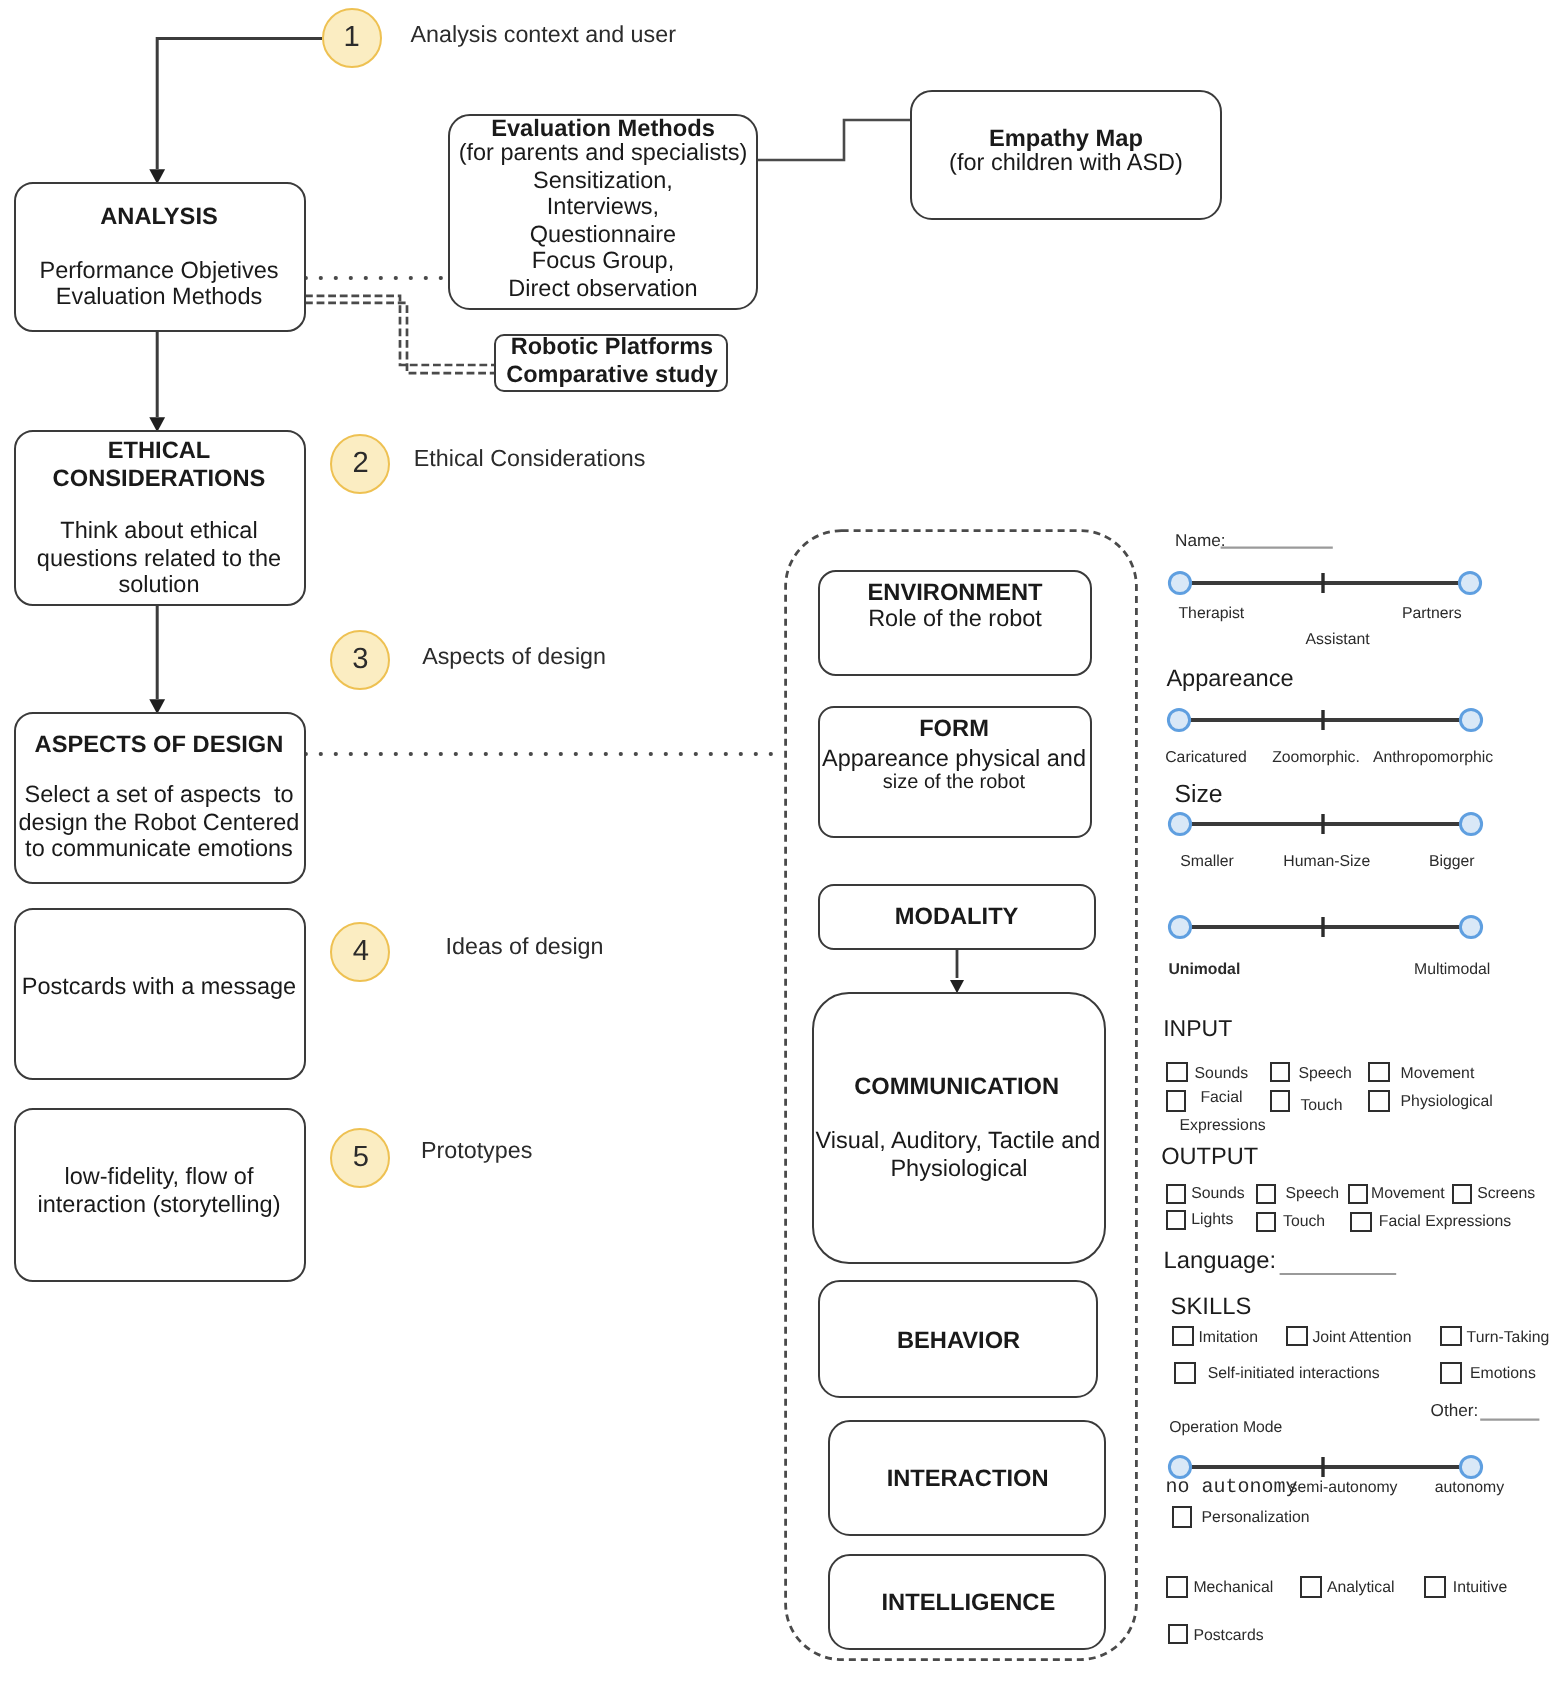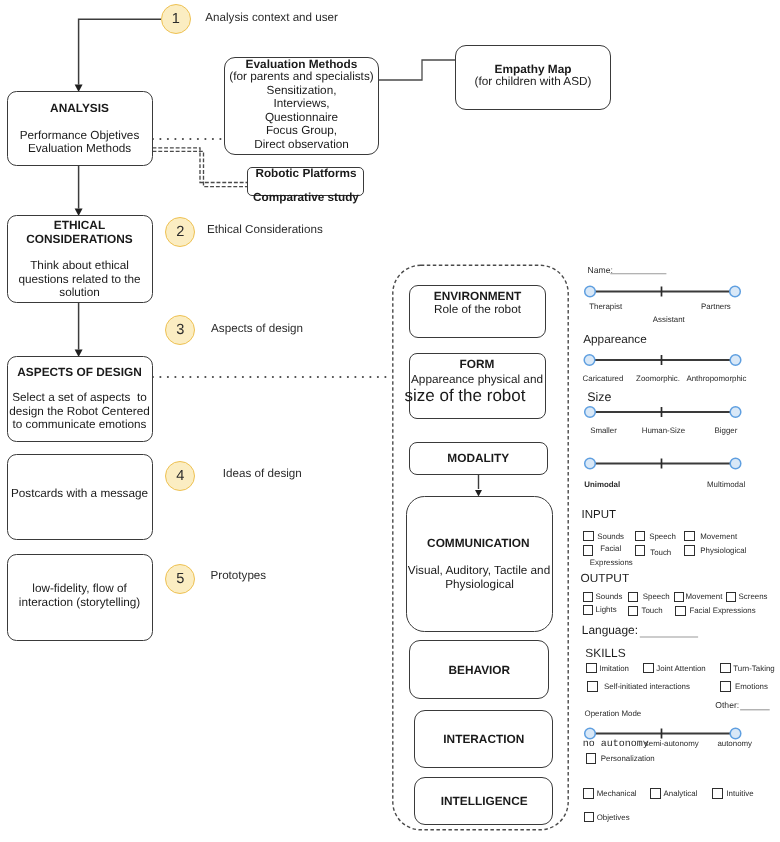--- a/index.html
+++ b/index.html
@@ -96,26 +96,26 @@
 <div class="txt ctr" style="left:301.5px;top:59.4px;font-size:11.85px;font-weight:700;color:#1a1a1a;letter-spacing:0px;">Evaluation Methods</div>
 <div class="txt ctr" style="left:301.5px;top:71.4px;font-size:11.75px;font-weight:400;color:#1a1a1a;letter-spacing:0px;">(for parents and specialists)</div>
 <div class="txt ctr" style="left:301.5px;top:84.85000000000001px;font-size:11.75px;font-weight:400;color:#1a1a1a;letter-spacing:0px;">Sensitization,</div>
 <div class="txt ctr" style="left:301.5px;top:98.30000000000001px;font-size:11.75px;font-weight:400;color:#1a1a1a;letter-spacing:0px;">Interviews,</div>
 <div class="txt ctr" style="left:301.5px;top:111.75px;font-size:11.75px;font-weight:400;color:#1a1a1a;letter-spacing:0px;">Questionnaire</div>
 <div class="txt ctr" style="left:301.5px;top:125.2px;font-size:11.75px;font-weight:400;color:#1a1a1a;letter-spacing:0px;">Focus Group,</div>
 <div class="txt ctr" style="left:301.5px;top:138.65px;font-size:11.75px;font-weight:400;color:#1a1a1a;letter-spacing:0px;">Direct observation</div>
 <div class="txt ctr" style="left:533.0px;top:63.5px;font-size:11.85px;font-weight:700;color:#1a1a1a;letter-spacing:0px;">Empathy Map</div>
 <div class="txt ctr" style="left:533.0px;top:75.9px;font-size:11.75px;font-weight:400;color:#1a1a1a;letter-spacing:0px;">(for children with ASD)</div>
 <div class="txt ctr" style="left:306.0px;top:167.5px;font-size:11.75px;font-weight:700;color:#1a1a1a;letter-spacing:0px;">Robotic Platforms</div>
-<div class="txt ctr" style="left:306.0px;top:182.3px;font-size:11.75px;font-weight:700;color:#1a1a1a;letter-spacing:0px;margin-top:10px;">Comparative study</div>
+<div class="txt ctr" style="left:306.0px;top:182.3px;font-size:11.75px;font-weight:700;color:#1a1a1a;letter-spacing:0px;">Comparative study</div>
 <div class="txt ctr" style="left:477.5px;top:290.5px;font-size:11.85px;font-weight:700;color:#1a1a1a;letter-spacing:0px;">ENVIRONMENT</div>
 <div class="txt ctr" style="left:477.5px;top:303.5px;font-size:11.75px;font-weight:400;color:#1a1a1a;letter-spacing:0px;">Role of the robot</div>
 <div class="txt ctr" style="left:477.0px;top:358.5px;font-size:11.85px;font-weight:700;color:#1a1a1a;letter-spacing:0px;">FORM</div>
 <div class="txt ctr" style="left:477.0px;top:373.5px;font-size:11.75px;font-weight:400;color:#1a1a1a;letter-spacing:0px;">Appareance physical and</div>
-<div class="txt ctr" style="left:465px;top:387.3px;font-size:17px;font-weight:400;color:#1a1a1a;letter-spacing:0px;">size of the robot</div>
+<div class="txt ctr" style="left:477.0px;top:387.3px;font-size:10px;font-weight:400;color:#1a1a1a;letter-spacing:0px;">size of the robot</div>
 <div class="txt ctr" style="left:478.3px;top:452.7px;font-size:11.85px;font-weight:700;color:#1a1a1a;letter-spacing:0px;">MODALITY</div>
 <div class="txt ctr" style="left:478.3px;top:537.8px;font-size:11.85px;font-weight:700;color:#1a1a1a;letter-spacing:0px;">COMMUNICATION</div>
 <div class="txt ctr" style="left:479.0px;top:565.3px;font-size:11.75px;font-weight:400;color:#1a1a1a;letter-spacing:0px;">Visual, Auditory, Tactile and</div>
 <div class="txt ctr" style="left:479.5px;top:579.2px;font-size:11.75px;font-weight:400;color:#1a1a1a;letter-spacing:0px;">Physiological</div>
 <div class="txt ctr" style="left:479.3px;top:664.5px;font-size:11.85px;font-weight:700;color:#1a1a1a;letter-spacing:0px;">BEHAVIOR</div>
 <div class="txt ctr" style="left:483.8px;top:733.5px;font-size:11.85px;font-weight:700;color:#1a1a1a;letter-spacing:0px;">INTERACTION</div>
 <div class="txt ctr" style="left:484.2px;top:795.7px;font-size:11.85px;font-weight:700;color:#1a1a1a;letter-spacing:0px;">INTELLIGENCE</div>
 <div class="step" style="left:160.8px;top:4.300000000000001px;width:30.0px;height:30.0px;background:#fbedc2;border:1.7px solid #eec152;">
       <span class="stepnum">1</span>
     </div>
@@ -202,15 +202,15 @@
 <div class="fl" style="left:717.4px;top:740.0px;font-size:7.9px;font-weight:400;color:#2b2b2b;">autonomy</div>
 <div class="cb" style="left:585.8px;top:753.3px;width:10.6px;height:10.6px;border-width:1.45px;"></div>
 <div class="fl" style="left:600.8px;top:755.3px;font-size:7.9px;font-weight:400;color:#2b2b2b;">Personalization</div>
 <div class="cb" style="left:583.2px;top:788.3px;width:10.6px;height:10.6px;border-width:1.45px;"></div>
 <div class="fl" style="left:596.7px;top:790.4px;font-size:7.9px;font-weight:400;color:#2b2b2b;">Mechanical</div>
 <div class="cb" style="left:650.0px;top:788.3px;width:10.6px;height:10.6px;border-width:1.45px;"></div>
 <div class="fl" style="left:663.5px;top:790.4px;font-size:7.9px;font-weight:400;color:#2b2b2b;">Analytical</div>
 <div class="cb" style="left:712.2px;top:788.3px;width:10.6px;height:10.6px;border-width:1.45px;"></div>
 <div class="fl" style="left:726.4px;top:790.4px;font-size:7.9px;font-weight:400;color:#2b2b2b;">Intuitive</div>
 <div class="cb" style="left:583.7px;top:811.9px;width:10.6px;height:10.6px;border-width:1.45px;"></div>
-<div class="fl" style="left:596.7px;top:814.0px;font-size:7.9px;font-weight:400;color:#2b2b2b;">Objetives</div>
+<div class="fl" style="left:596.7px;top:814.0px;font-size:7.9px;font-weight:400;color:#2b2b2b;">Postcards</div>
 </div>
 </div>
 
 </body></html>

